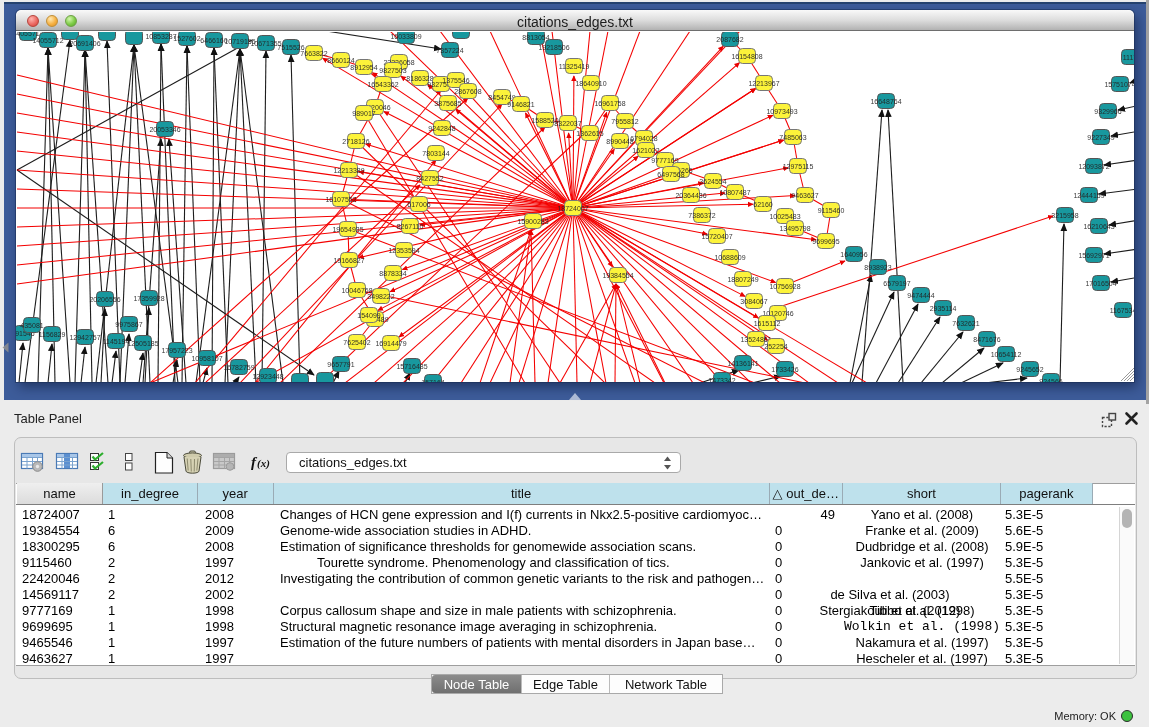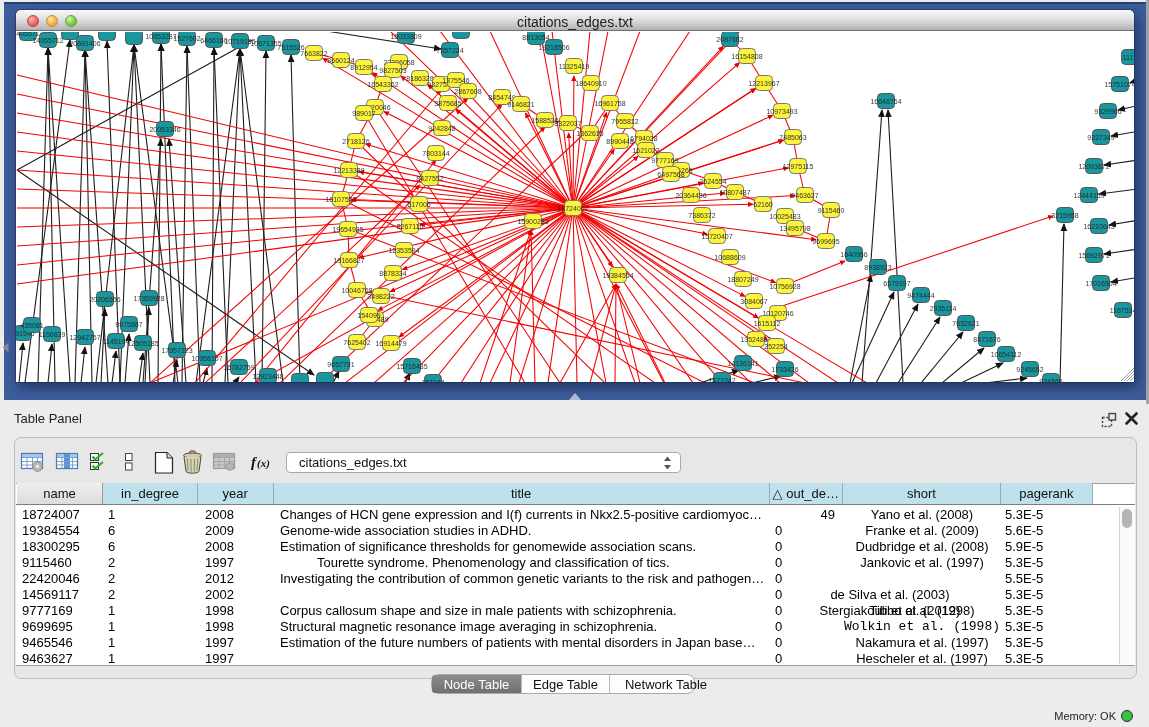--- a/index.html
+++ b/index.html
@@ -25,21 +25,21 @@
 .thead:after{content:'';position:absolute;left:16px;top:21px;width:1119px;height:1px;background:#7e7e7e}
 .hc{position:absolute;top:0;height:21px;font-size:13px;color:#111;text-align:center;padding-top:3px;border-right:1px solid #9aabb5}
 .hc.b{background:#bee1ec}
 .hc.g{background:linear-gradient(#efefef,#dcdcdc);border-right:1px solid #9a9a9a}
 .trow{position:absolute;left:0;width:1149px;height:16px;font-size:13px;color:#000}
 .tc{position:absolute;top:0;white-space:nowrap;overflow:hidden}
 .tc.c{text-align:center}
 #vsb{position:absolute;left:1119px;top:507px;width:15px;height:157px;background:#fafafa;border-left:1px solid #d5d5d5}
 #vsbthumb{position:absolute;left:2px;top:2px;width:10px;height:19px;background:#b4b4b4;border-radius:5px}
 
-#tabs{position:absolute;left:431px;top:674px;width:264px;height:20px;background:#fdfdfd;border:1px solid #a9a9a9;border-radius:8px;display:flex}
+#tabs{position:absolute;left:431px;top:674px;width:292px;height:20px;background:#fdfdfd;border:1px solid #a9a9a9;border-radius:0;display:flex}
 #tabs .tab{flex:0 0 auto;text-align:center;font-size:13px;color:#111;padding-top:2px}
 #tabs .sel{background:linear-gradient(#8c8c8c,#6f6f6f);color:#fff;border-radius:3px 0 0 3px}
 #mem{position:absolute;right:33px;top:710px;font-size:11px;color:#222}
 #memdot{position:absolute;left:1121px;top:710px;width:12px;height:12px;border-radius:50%;background:#3dc23f;border:1.5px solid #2c2c2c}
 
 .hicon{position:absolute;color:#333}
 </style></head>
 <body>
 <div id="page">
 <div id="frame"></div>

